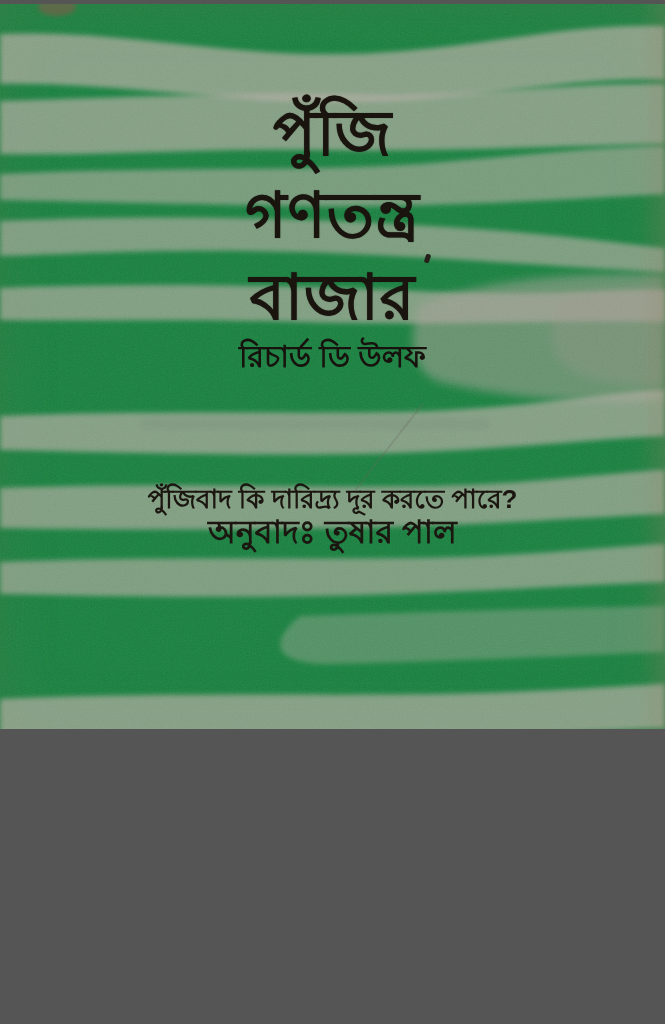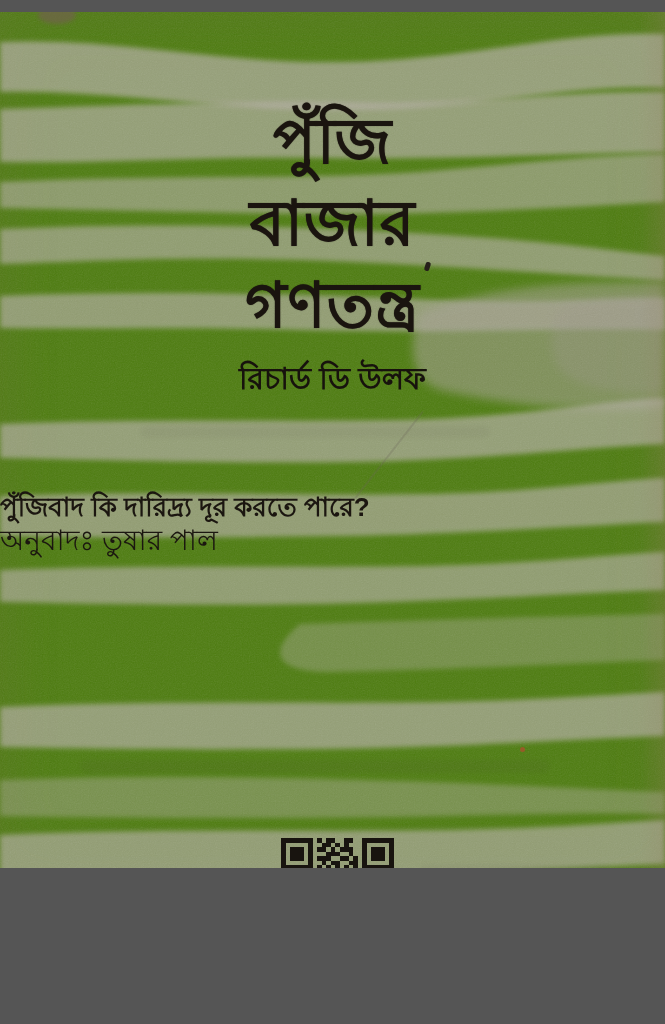--- a/index.html
+++ b/index.html
@@ -1,58 +1,59 @@
 <!DOCTYPE html>
 <html><head>
 <meta charset="utf-8">
 <style>
   html,body{margin:0;padding:0;background:#555;}
   .page{
     position:relative;
-    width:665px;height:856px;
-    margin:12px auto;
+    width:665px;height:725px;
+    margin:4px auto;
     overflow:hidden;
-    background:#4d7c0f;
+    background:#15803d;
     font-family:"Liberation Sans","DejaVu Sans",sans-serif;
     box-shadow:inset 0 0 60px rgba(120,105,80,0.18);
   }
   .bg{position:absolute;top:0;left:0;width:665px;height:1024px;z-index:0;}
   .edge-shade{
     position:absolute;top:0;right:0;width:26px;height:1024px;z-index:1;
     background:linear-gradient(to right, rgba(150,130,100,0), rgba(150,130,100,0.20));
   }
   .content{position:absolute;top:0;left:0;width:665px;height:1024px;z-index:2;}
   .title-block{
     position:absolute;top:88px;left:0;right:0;
     text-align:center;
     color:#1a140f;
     font-weight:800;
     font-size:63px;
     line-height:82px;
     letter-spacing:1px;
     text-shadow:0 0 1px rgba(20,15,10,0.7);
   }
   .author{
-    position:absolute;top:348px;left:0;right:0;
+    position:absolute;top:334px;left:0;right:0;
     text-align:center;
     color:#17120d;
     font-weight:700;
     font-size:30px;
     line-height:38px;
   }
   .sections{
     position:absolute;top:479px;left:0;right:0;
+    text-align:center;
     color:#1b1610;
   }
   .section{margin-bottom:8px;}
   .section .heading{
     font-size:26px;line-height:33px;font-weight:700;
   }
   .section .translator{
-    font-size:28px;line-height:33px;font-weight:400;
+    font-size:32px;line-height:33px;font-weight:700;
   }
   .qr{
     position:absolute;left:281px;top:825px;width:113px;height:115px;
   }
   .qr svg{width:113px;height:115px;display:block;}
   
   .ghost{
     position:absolute;height:12px;border-radius:6px;
     background:#4a453c;opacity:0.06;filter:blur(2px);z-index:1;
   }
@@ -127,22 +128,22 @@
   <div class="ghost g2"></div>
   <div class="ghost g3"></div>
   <div class="ghost g4"></div>
   <div class="ghost g5"></div>
   <div class="ghost g6"></div>
 
   <div class="content">
 
     <div class="title-block">
       <div>পুঁজি</div>
+      <div>গণতন্ত্র</div>
       <div>বাজার</div>
-      <div>গণতন্ত্র</div>
     </div>
 
     <div class="author">রিচার্ড ডি উলফ</div>
 
     <div class="sections">
       <div class="section">
         <div class="heading">পুঁজিবাদ কি দারিদ্র্য দূর করতে পারে?</div>
         <div class="translator">অনুবাদঃ তুষার পাল</div>
       </div>
       <div class="section">

